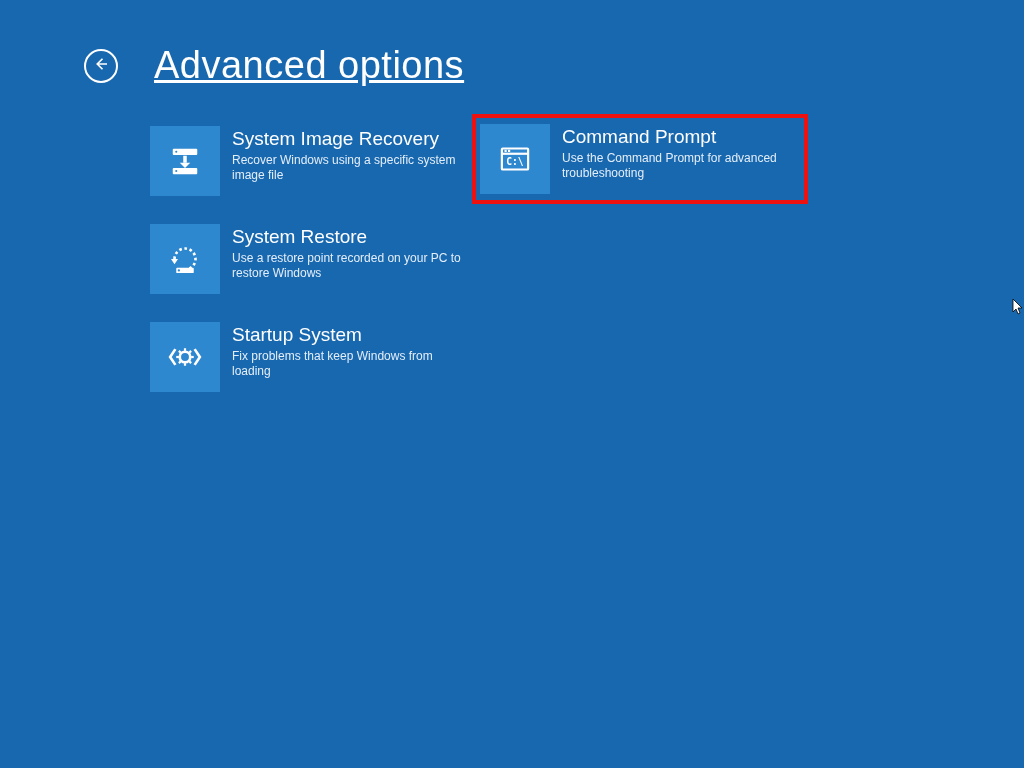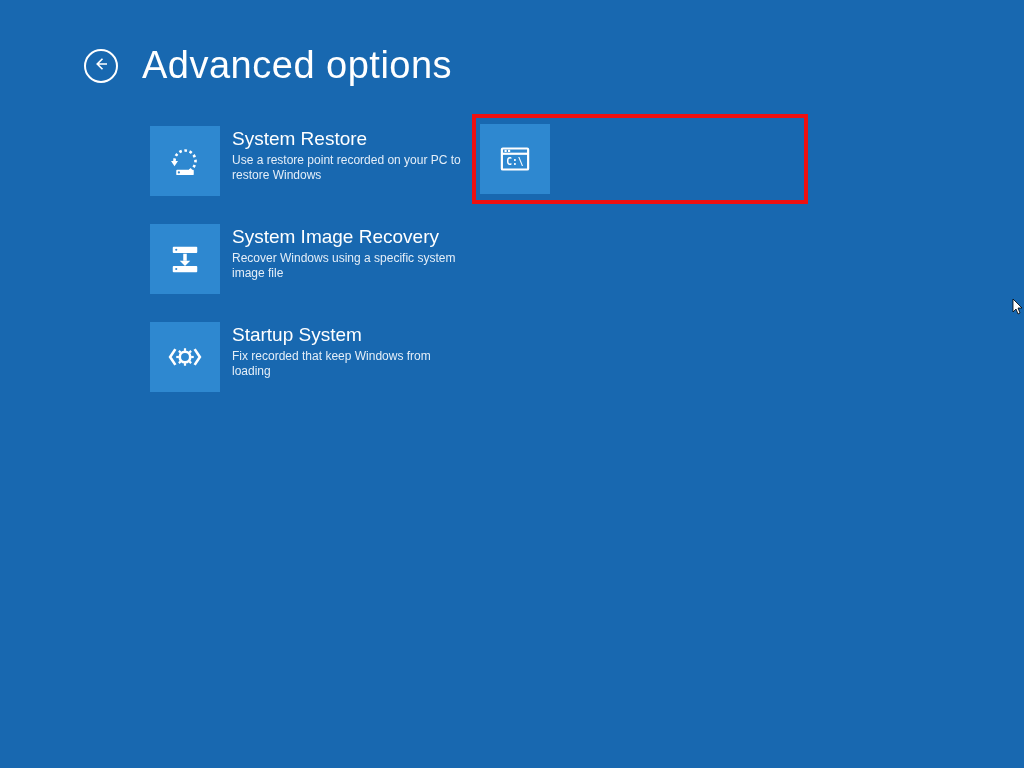--- a/index.html
+++ b/index.html
@@ -9,21 +9,22 @@
     font-family: "Segoe UI", "Segoe UI Light", Arial, sans-serif;
     color: #ffffff;
     position: relative;
   }
   .header {
     position: absolute;
     top: 44px;
     left: 84px;
     display: flex;
     align-items: center;
-    gap: 24px;
+    gap: 36px;
+    text-decoration: underline;
   }
   .back-btn {
     width: 34px; height: 34px;
     border: 2px solid #ffffff;
     border-radius: 50%;
     display: flex; align-items: center; justify-content: center;
     cursor: pointer;
   }
   .back-btn svg { width: 18px; height: 18px; }
   .title {
@@ -100,46 +101,46 @@
   </div>
   <div class="title">Advanced options</div>
 </div>
 
 <div class="options">
   <div class="col">
 
     <div class="tile">
       <div class="icon-box">
         <svg viewBox="0 0 48 48">
-          <path d="M12 24 A12 12 0 1 1 24 36" fill="none" stroke="#ffffff" stroke-width="3" stroke-dasharray="3 3"></path>
-          <polygon points="8,24 16,24 12,30" fill="#ffffff"></polygon>
-          <rect x="14" y="34" width="20" height="6" rx="1" fill="#ffffff"></rect>
-          <circle cx="17" cy="37" r="1.3" fill="#2e88d0"></circle>
-        </svg>
-      </div>
-      <div class="tile-text">
-        <div class="tile-title">System Restore</div>
-        <div class="tile-desc">Use a restore point recorded on your PC to restore Windows</div>
-      </div>
-    </div>
-
-    <div class="tile">
-      <div class="icon-box">
-        <svg viewBox="0 0 48 48">
           <rect x="10" y="10" width="28" height="7" rx="1" fill="#ffffff"></rect>
           <circle cx="14" cy="13.5" r="1.2" fill="#2e88d0"></circle>
           <rect x="10" y="32" width="28" height="7" rx="1" fill="#ffffff"></rect>
           <circle cx="14" cy="35.5" r="1.2" fill="#2e88d0"></circle>
           <rect x="22" y="18" width="4" height="8" fill="#ffffff"></rect>
           <polygon points="18,26 30,26 24,32" fill="#ffffff"></polygon>
         </svg>
       </div>
       <div class="tile-text">
         <div class="tile-title">System Image Recovery</div>
         <div class="tile-desc">Recover Windows using a specific system image file</div>
+      </div>
+    </div>
+
+    <div class="tile">
+      <div class="icon-box">
+        <svg viewBox="0 0 48 48">
+          <path d="M12 24 A12 12 0 1 1 24 36" fill="none" stroke="#ffffff" stroke-width="3" stroke-dasharray="3 3"></path>
+          <polygon points="8,24 16,24 12,30" fill="#ffffff"></polygon>
+          <rect x="14" y="34" width="20" height="6" rx="1" fill="#ffffff"></rect>
+          <circle cx="17" cy="37" r="1.3" fill="#2e88d0"></circle>
+        </svg>
+      </div>
+      <div class="tile-text">
+        <div class="tile-title">System Restore</div>
+        <div class="tile-desc">Use a restore point recorded on your PC to restore Windows</div>
       </div>
     </div>
 
     <div class="tile">
       <div class="icon-box">
         <svg viewBox="0 0 48 48" fill="none" stroke="#ffffff" stroke-width="3">
           <path d="M13 15 L7 24 L13 33"></path>
           <path d="M35 15 L41 24 L35 33"></path>
           <circle cx="24" cy="24" r="6"></circle>
           <g stroke-width="2.5">
@@ -149,37 +150,41 @@
             <line x1="31" y1="24" x2="34" y2="24"></line>
             <line x1="17" y1="17" x2="19" y2="19"></line>
             <line x1="29" y1="29" x2="31" y2="31"></line>
             <line x1="17" y1="31" x2="19" y2="29"></line>
             <line x1="29" y1="19" x2="31" y2="17"></line>
           </g>
         </svg>
       </div>
       <div class="tile-text">
         <div class="tile-title">Startup System</div>
-        <div class="tile-desc">Fix recorded that keep Windows from loading</div>
+        <div class="tile-desc">Fix problems that keep Windows from loading</div>
       </div>
     </div>
   </div>
 
   <div class="col">
 
     <div class="tile highlighted">
       <div class="icon-box">
         <svg viewBox="0 0 48 48">
           <rect x="9" y="12" width="30" height="24" rx="1" fill="none" stroke="#ffffff" stroke-width="2.5"></rect>
           <line x1="9" y1="18" x2="39" y2="18" stroke="#ffffff" stroke-width="2.5"></line>
           <rect x="12" y="13.5" width="2.5" height="2.5" fill="#ffffff"></rect>
           <rect x="16" y="13.5" width="2.5" height="2.5" fill="#ffffff"></rect>
           <text x="14" y="31" font-family="monospace" font-size="11" fill="#ffffff" font-weight="bold">C:\</text>
         </svg>
       </div>
+      <div class="tile-text">
+        <div class="tile-title">Command Prompt</div>
+        <div class="tile-desc">Use the Command Prompt for advanced troubleshooting</div>
+      </div>
     </div>
 
   </div>
 </div>
 
 <div class="cursor">
   <svg viewBox="0 0 12 18">
     <path d="M1 1 L1 14 L4 11 L6 16 L8 15 L6 10 L10 10 Z" fill="#ffffff" stroke="#000000" stroke-width="0.8"></path>
   </svg>
 </div>

